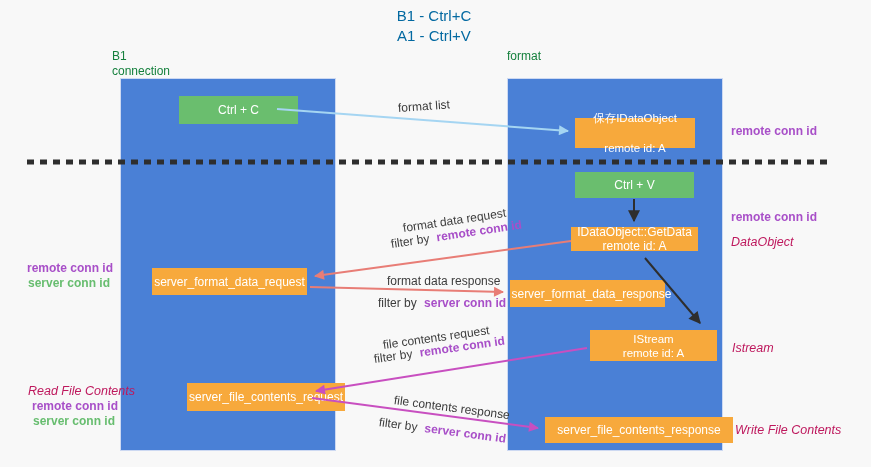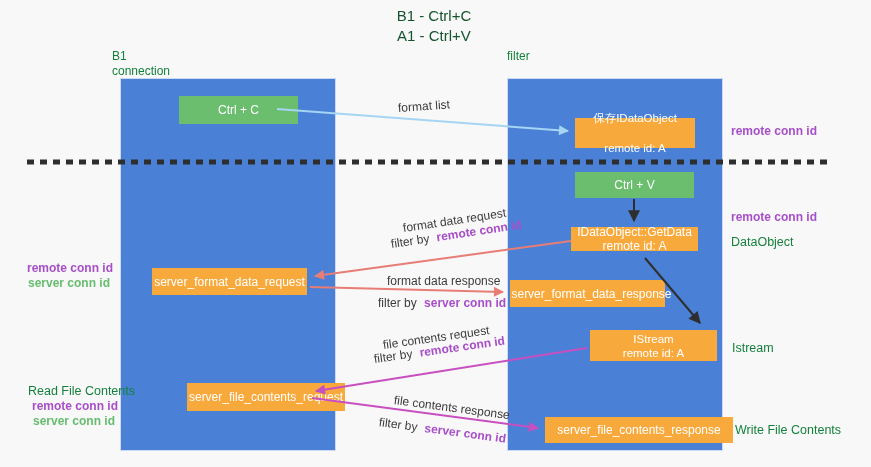--- a/index.html
+++ b/index.html
@@ -4,21 +4,21 @@
 <style>
   html,body{margin:0;padding:0;background:#f8f8f8;}
   #stage{
     position:relative;width:871px;height:467px;overflow:hidden;
     background:#f8f8f8;
     font-family:"Liberation Sans",sans-serif;
     color:#3c3c3c;
   }
   .abs{position:absolute;}
   
-  #title{left:329px;top:6px;width:210px;text-align:center;font-size:15px;line-height:20px;color:#14532d;}
+  #title{left:329px;top:6px;width:210px;text-align:center;font-size:15px;line-height:20px;color:#0369a1;}
   
   .lane-header{width:216px;text-align:left;font-size:12px;line-height:15px;color:#15803d;}
   #lane-header-left{left:112px;top:49px;}
   #lane-header-right{left:507px;top:49px;}
   
   .lane{width:216px;height:373px;background:#4a80d6;border:1px solid #cdd9f2;box-sizing:border-box;}
   #lane-left{left:120px;top:78px;}
   #lane-right{left:507px;top:78px;}
   
   .box{box-sizing:border-box;display:flex;flex-direction:column;align-items:center;justify-content:center;
@@ -44,21 +44,21 @@
   #lbl-format-data-request{left:403px;top:221px;transform:rotate(-8.5deg);}
   #lbl-filter-remote-1{left:391px;top:237px;transform:rotate(-8.5deg);}
   #lbl-format-data-response{left:387px;top:274px;}
   #lbl-filter-server-1{left:378px;top:296px;}
   #lbl-file-contents-request{left:383px;top:338px;transform:rotate(-8deg);}
   #lbl-filter-remote-2{left:374px;top:352px;transform:rotate(-8deg);}
   #lbl-file-contents-response{left:394px;top:393px;transform:rotate(7.5deg);}
   #lbl-filter-server-2{left:379px;top:415px;transform:rotate(7.5deg);}
   
   .side{font-size:12px;white-space:nowrap;z-index:4;}
-  .side.dark{font-size:12.5px;color:#15803d;}
+  .side.dark{font-size:12.5px;color:#be185d;font-style:italic;}
   #side-left-mid-remote{left:27px;top:261px;}
   #side-left-mid-server{left:28px;top:276px;}
   #side-read-file{left:28px;top:384px;}
   #side-left-bot-remote{left:32px;top:399px;}
   #side-left-bot-server{left:33px;top:414px;}
   #side-right-top-remote{left:731px;top:124px;}
   #side-right-mid-remote{left:731px;top:210px;}
   #side-dataobject{left:731px;top:235px;}
   #side-istream{left:732px;top:341px;}
   #side-write-file{left:735px;top:423px;}
@@ -73,21 +73,21 @@
   <div class="abs" id="title">
     <div>B1 - Ctrl+C</div>
     <div>A1 - Ctrl+V</div>
   </div>
 
   <div class="abs lane-header" id="lane-header-left">
     <div>B1</div>
     <div>connection</div>
   </div>
   <div class="abs lane-header" id="lane-header-right">
-    <div>filter</div>
+    <div>format</div>
   </div>
 
   <div class="abs lane" id="lane-left"></div>
   <div class="abs lane" id="lane-right"></div>
 
   <div class="abs box green" id="box-ctrl-c">
     <div>Ctrl + C</div>
   </div>
   <div class="abs box orange" id="box-save-dataobject">
     <div>保存IDataObject</div>

